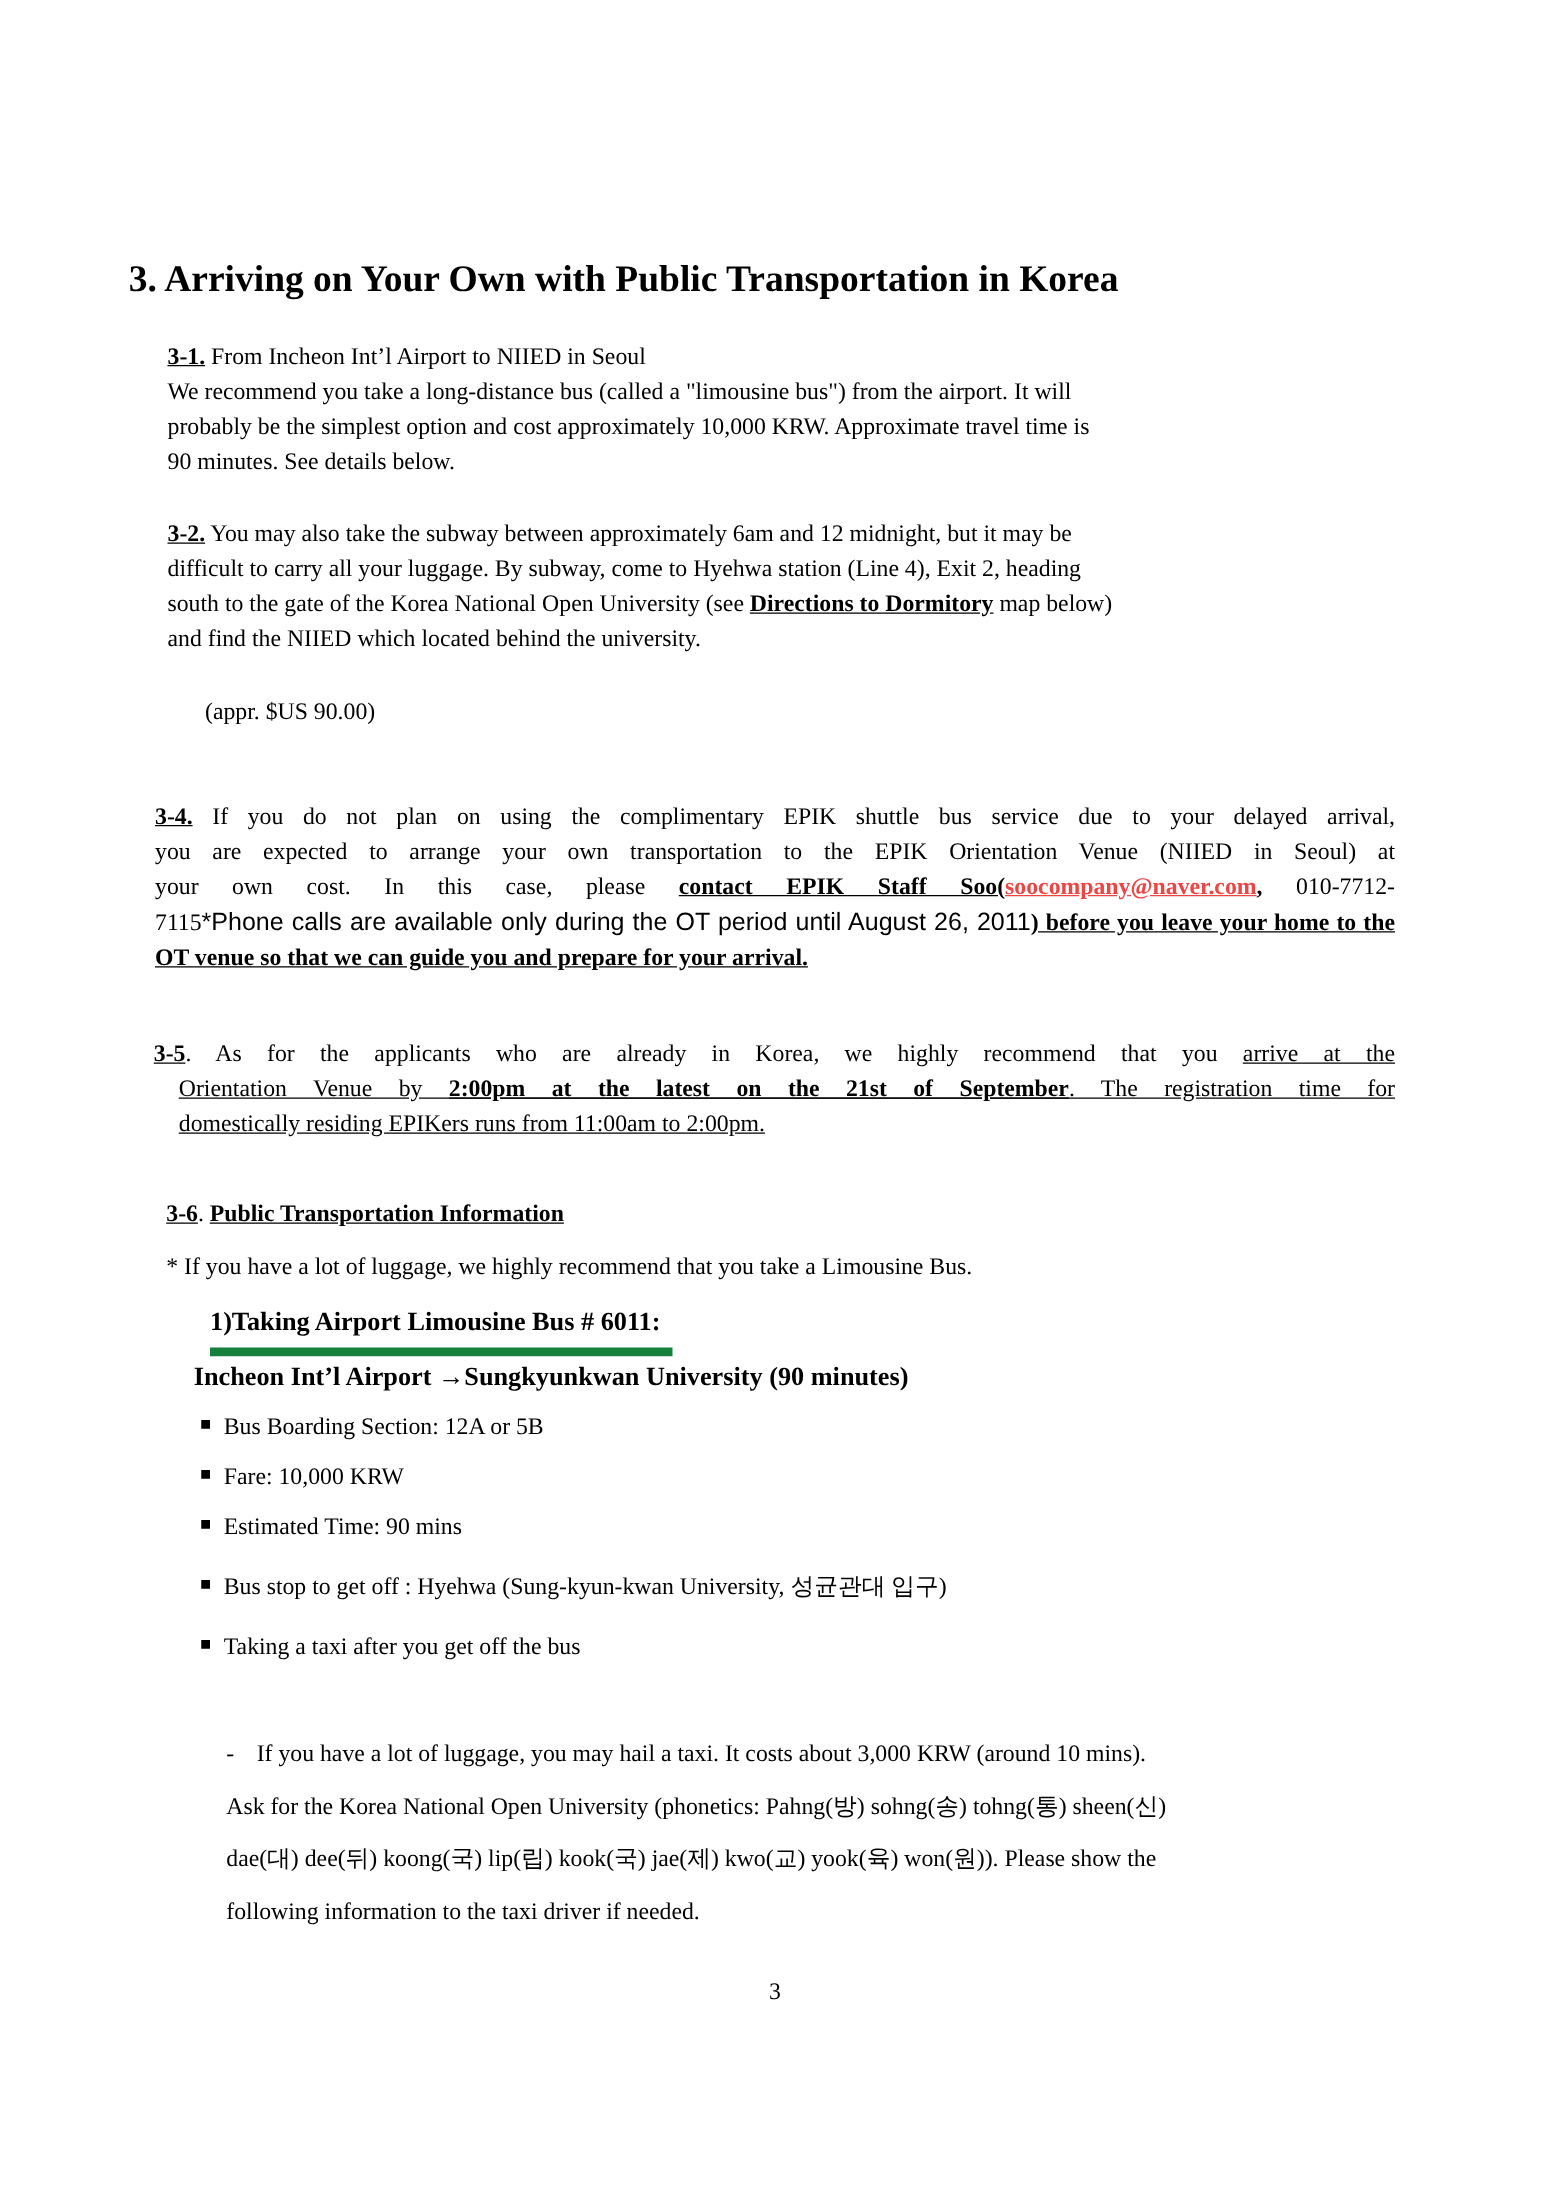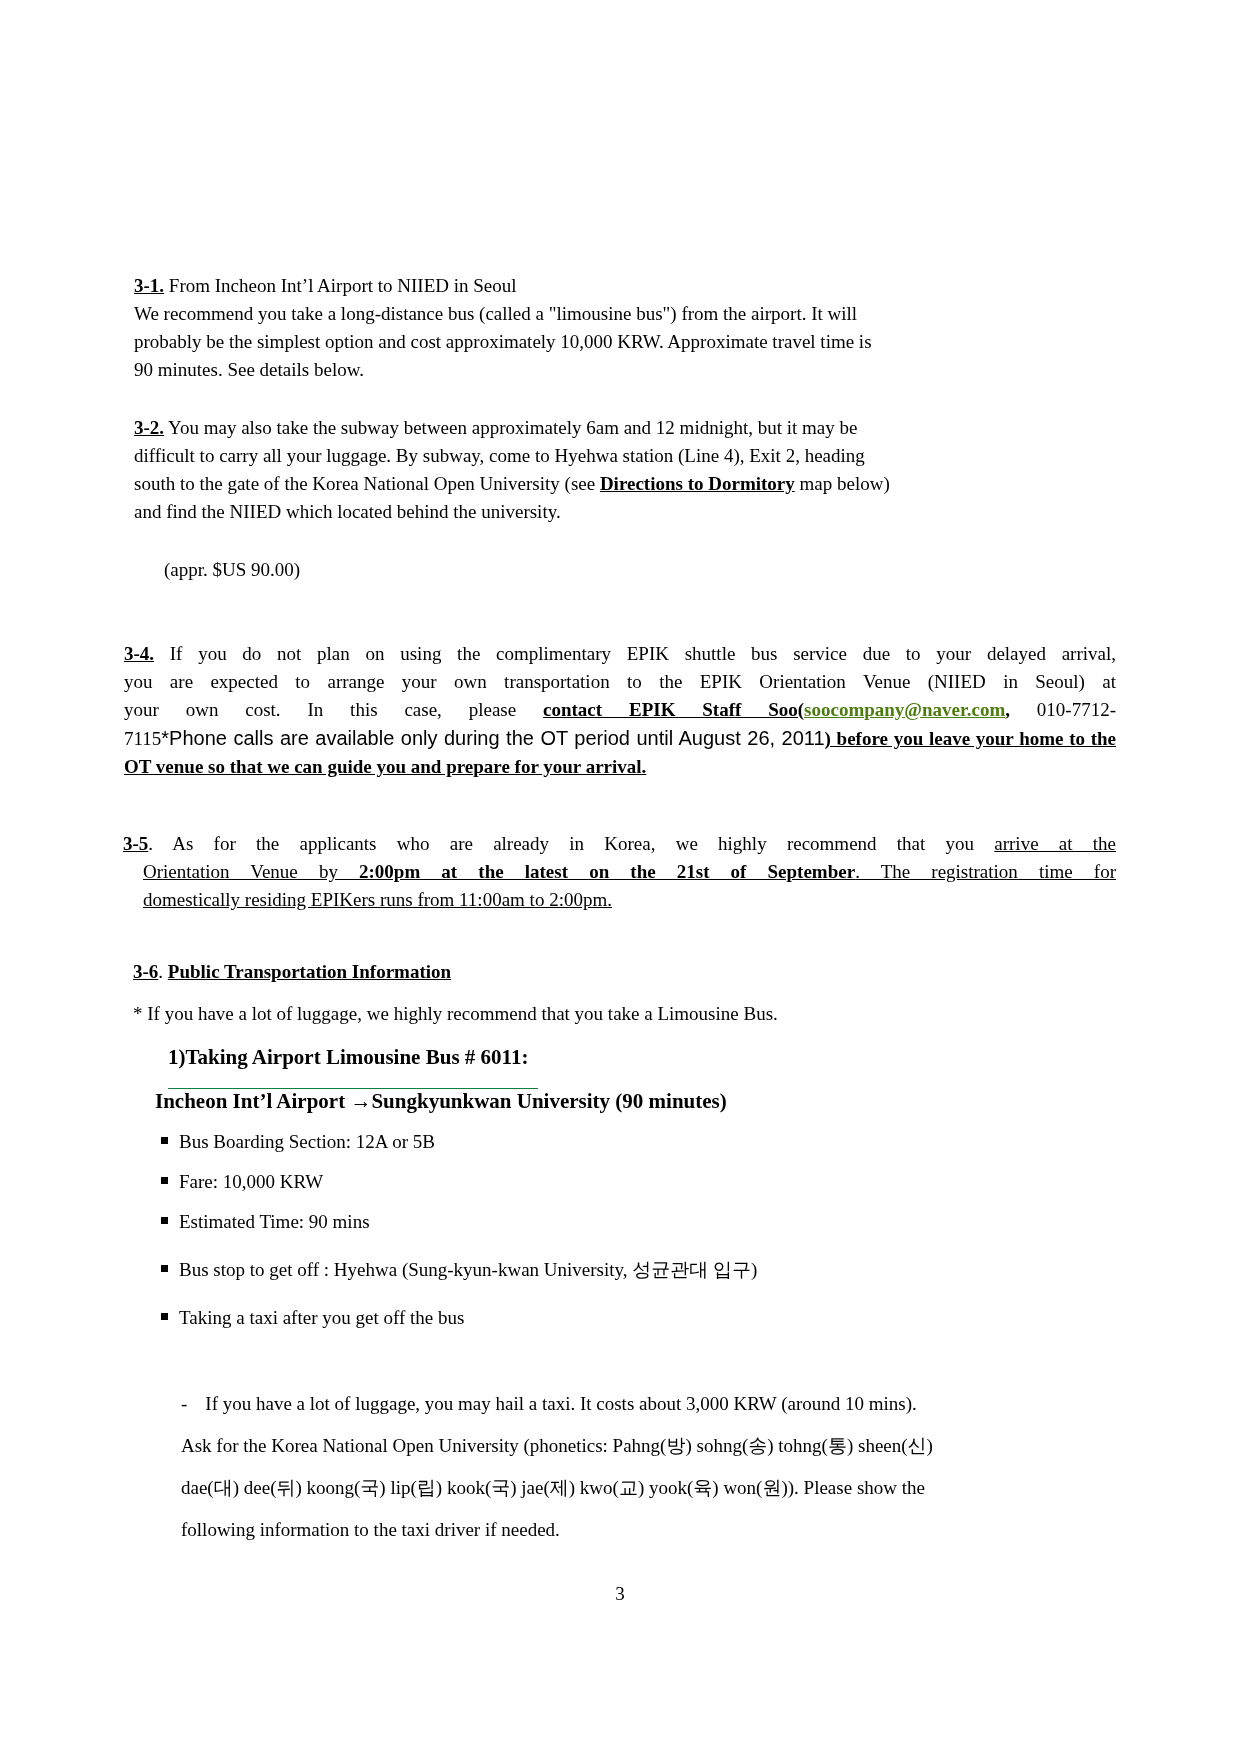--- a/index.html
+++ b/index.html
@@ -20,38 +20,39 @@
     font-size:30px; font-weight:bold; line-height:36px;
     white-space:nowrap;
   }
   .jl { text-align:justify; text-align-last:justify; }
   .hang { margin-left:20px; }
   .ind30 { padding-left:30px; }
   .small-note {
     font-family:"Liberation Sans","DejaVu Sans",sans-serif;
     font-size:20px; font-weight:normal;
   }
-  .email-link { color:#4d7c0f; font-weight:bold; text-decoration:underline; cursor:pointer; }
+  .email-link { color:#ef4444; font-weight:bold; text-decoration:underline; cursor:pointer; }
   .subhead { font-size:21px; font-weight:bold; line-height:30px; white-space:nowrap; }
-  .underline-head { border-bottom:1px solid #15803d; padding-right:10px; padding-bottom:16px; display:inline-block; }
+  .underline-head { border-bottom:7px solid #15803d; padding-right:10px; padding-bottom:6px; display:inline-block; }
   .bullet-item { line-height:28px; margin-bottom:12px; white-space:nowrap; font-size:19px; }
   .bullet-item.gap-big { margin-bottom:20px; }
   .sq {
     display:inline-block; width:7px; height:7px; background:#000;
     margin-right:11px; vertical-align:4px;
   }
   .taxi-line { line-height:42px; white-space:nowrap; font-size:19px; }
   .dash-gap { display:inline-block; width:18px; }
   .page-num { left:0; top:1583px; width:100%; text-align:center; font-size:19px; }
 </style>
 </head>
 <body>
 
 <div class="page">
 
+  <div class="abs title">3. Arriving on Your Own with Public Transportation in Korea</div>
 
   <div class="abs body-text" style="left:134px; top:272px; width:1000px;">
     <div><span class="b">3-1.</span><span> From Incheon Int’l Airport to NIIED in Seoul</span></div>
     <div>We recommend you take a long-distance bus (called a "limousine bus") from the airport. It will</div>
     <div>probably be the simplest option and cost approximately 10,000 KRW.    Approximate travel time is</div>
     <div>90 minutes. See details below.</div>
   </div>
 
   <div class="abs body-text" style="left:134px; top:414px; width:1000px;">
     <div><span class="b">3-2.</span><span> You may also take the subway between approximately 6am and 12 midnight, but it may be</span></div>

